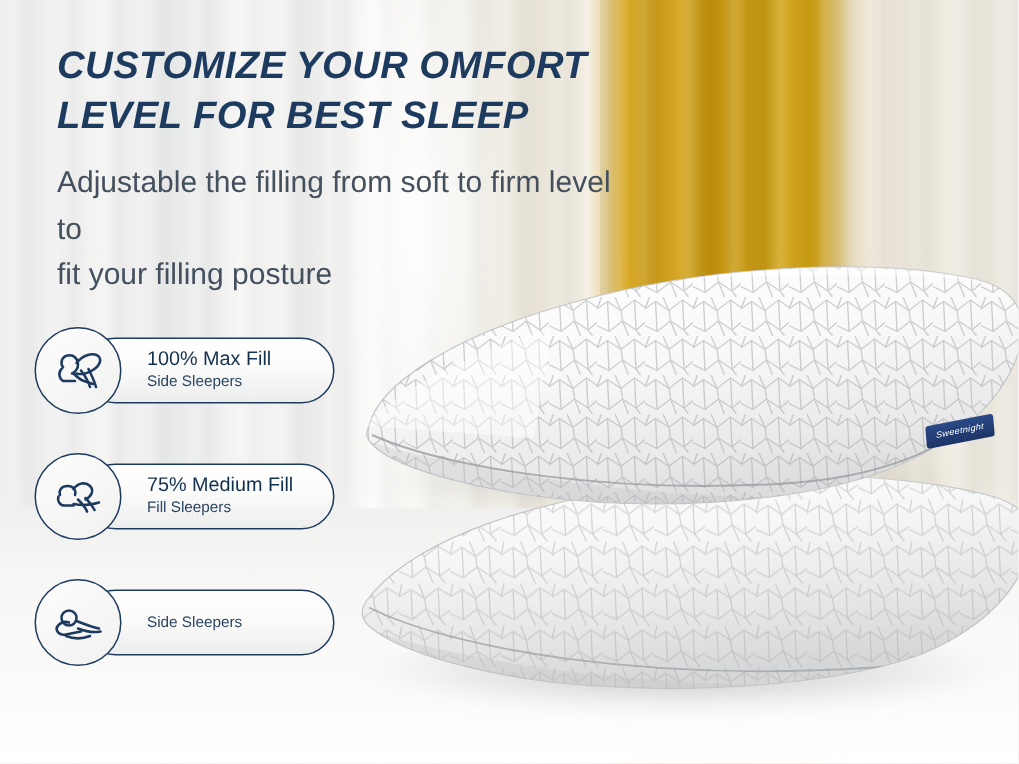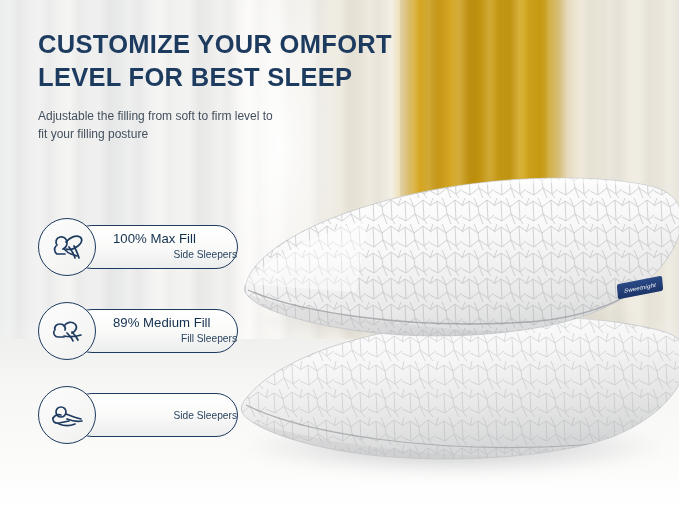--- a/index.html
+++ b/index.html
@@ -100,35 +100,35 @@
   .copy { position: absolute; left: 38px; top: 28px; width: 380px; }
 
   .headline {
     color: #1d3a5f;
     font-size: 25.5px;
     font-weight: bold;
     letter-spacing: 0.3px;
     line-height: 1.28;
     text-transform: uppercase;
   }
-  .headline .line { display: block; white-space: nowrap; }
+  .headline .line { display: block; white-space: nowrap; font-style: italic; }
 
   .subcopy {
     margin-top: 14px;
     color: #44505d;
-    font-size: 12px;
+    font-size: 20px;
     line-height: 1.52;
     font-weight: normal;
   }
   .subcopy .line { display: block; }
 
   
   .badges {
     position: absolute;
-    left: 38px;
+    left: 23px;
     top: 218px;
     width: 200px;
   }
 
   .badge {
     position: relative;
     height: 58px;
     margin-bottom: 26px;
   }
 
@@ -155,21 +155,20 @@
     white-space: nowrap;
   }
 
   .badge-sub {
     color: #2b4560;
     font-size: 10.2px;
     font-weight: normal;
     line-height: 1.25;
     margin-top: 2px;
     white-space: nowrap;
-    text-align: right;
   }
 
   .badge-icon {
     position: absolute;
     left: 0; top: 0;
     width: 58px; height: 58px;
     border: 1.6px solid #1d3a5f;
     border-radius: 50%;
     background: linear-gradient(145deg, #fdfdfd 0%, #f1f1f0 100%);
     z-index: 2;
@@ -361,21 +360,21 @@
 
           <path d="M21 17 C25 12, 31 10, 35 12 C38 14, 37 18, 33 21 C29 24, 24 25, 21 24"></path>
           <path d="M24 22 C27 26, 29 29, 30 33"></path>
           <path d="M29 21 C31 25, 33 29, 34 33"></path>
         </svg>
       </div>
     </div>
 
     <div class="badge">
       <div class="badge-pill">
-        <div class="badge-title">89% Medium Fill</div>
+        <div class="badge-title">75% Medium Fill</div>
         <div class="badge-sub">Fill Sleepers</div>
       </div>
       <div class="badge-icon">
         <svg width="44" height="44" viewBox="0 0 44 44" fill="none" stroke="#1d3a5f" stroke-width="1.7" stroke-linecap="round" stroke-linejoin="round">
 
           <path d="M10 21 C9 18, 11 15, 15 15 C19 15, 21 18, 20 21"></path>
           <path d="M9 22 C8 25, 10 28, 13 28 L19 28"></path>
 
           <path d="M19 17 C22 13, 27 12, 30 15 C33 18, 31 22, 27 24"></path>
 

